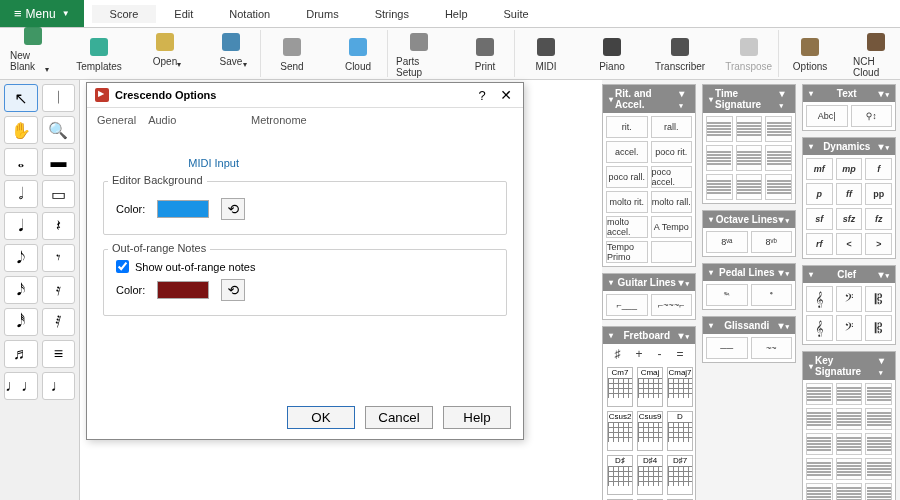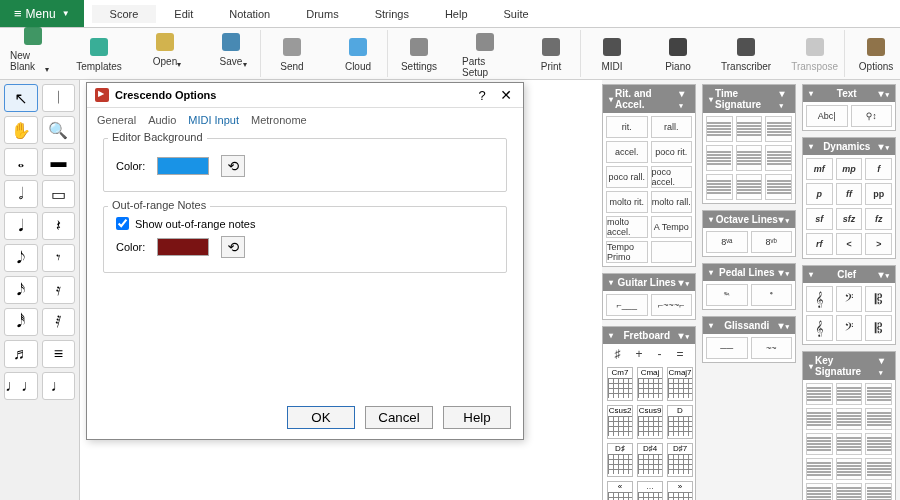--- a/index.html
+++ b/index.html
@@ -30,21 +30,21 @@
 
     .dialog { position: absolute; top: 2px; left: 6px; width: 438px; height: 358px; background: #fff; border: 1px solid #888; box-shadow: 2px 2px 8px rgba(0,0,0,.2); }
     .dlg-title { display: flex; align-items: center; gap: 6px; padding: 4px 8px; border-bottom: 1px solid #ddd; }
     .dlg-ico { width: 14px; height: 14px; background: #c0392b; border-radius: 2px; position: relative; }
     .dlg-ico::after { content: "▶"; color: #fff; font-size: 8px; position: absolute; left: 3px; top: 1px; }
     .dlg-title .tx { flex: 1; font-weight: 600; }
     .dlg-x { cursor: pointer; font-size: 14px; width: 18px; text-align: center; }
     .dlg-help { cursor: pointer; font-size: 13px; width: 18px; text-align: center; }
     .dlg-tabs { display: flex; gap: 12px; padding: 6px 10px 4px; color: #555; }
     .dlg-tabs span { cursor: pointer; }
-    .dlg-tabs .act { color: #1a6aa8; }
+    .dlg-tabs .act { color: #1a6aa8; margin-top: 43px; }
     .dlg-body { padding: 8px 16px; }
     .fieldset { border: 1px solid #d0d0d0; border-radius: 2px; padding: 10px 12px 14px; margin-bottom: 14px; position: relative; }
     .fs-legend { position: absolute; top: -8px; left: 4px; background: #fff; padding: 0 4px; color: #444; }
     .row { display: flex; align-items: center; gap: 12px; margin-top: 6px; }
     .swatch { width: 52px; height: 18px; border: 1px solid #aaa; }
     .reset-btn { width: 24px; height: 22px; border: 1px solid #aaa; background: #f4f4f4; cursor: pointer; font-size: 14px; }
     .chk { display: flex; align-items: center; gap: 6px; margin-bottom: 6px; }
     .dlg-foot { position: absolute; bottom: 10px; right: 12px; display: flex; gap: 10px; }
     .dlg-foot button { min-width: 68px; padding: 3px 0; border: 1px solid #999; background: #f4f4f4; cursor: pointer; }
     .dlg-foot .primary { border: 1px solid #2c6fb7; }
@@ -56,21 +56,21 @@
     .ph { background: #8a8a8a; color: #fff; font-size: 10px; font-weight: 600; padding: 3px 6px; display: flex; align-items: center; justify-content: space-between; }
     .ph::before { content: "▾"; font-size: 8px; margin-right: 2px; }
     .ph .ctl::after { content: " ▾"; font-size: 7px; }
     .pg { display: grid; gap: 3px; padding: 3px; }
     .pg.g2 { grid-template-columns: 1fr 1fr; }
     .pg.g3 { grid-template-columns: repeat(3,1fr); }
     .cell { height: 22px; border: 1px solid #ccc; background: #fdfdfd; display: flex; align-items: center; justify-content: center; font-size: 9px; color: #333; overflow: hidden; cursor: pointer; }
     .cell.tall { height: 26px; }
     .fret-ops { display: flex; justify-content: space-around; padding: 3px 4px; font-size: 12px; color: #444; }
     .fret-grid { display: grid; grid-template-columns: repeat(3,1fr); gap: 4px; padding: 3px 4px; font-size: 8px; }
-    .fret-cell { height: 34px; border: 1px solid #bbb; display: flex; flex-direction: column; align-items: center; justify-content: flex-start; gap: 1px; }
+    .fret-cell { height: 40px; border: 1px solid #bbb; display: flex; flex-direction: column; align-items: center; justify-content: flex-start; gap: 1px; }
     .fret-name { font-size: 8px; }
     .mini-fret { width: 24px; height: 20px; background: repeating-linear-gradient(to right,#888 0 1px,transparent 1px 5px), repeating-linear-gradient(to bottom,#888 0 1px,transparent 1px 5px); }
     svg { display: block; }
   </style>
 </head>
 <body>
 
 <div class="menu-bar">
   <div class="menu-btn">
     <span>Menu</span>
@@ -133,28 +133,20 @@
       <div class="ribbon-btn">
         <div class="ico">
           <svg width="24" height="24">
             <rect x="3" y="3" width="18" height="18" rx="3" fill="#3498db" opacity=".85"></rect>
           </svg>
         </div>
         <span>Cloud</span>
       </div>
     </div>
     <div class="ribbon-grp">
-      <div class="ribbon-btn">
-        <div class="ico">
-          <svg width="24" height="24">
-            <rect x="3" y="3" width="18" height="18" rx="3" fill="#777" opacity=".85"></rect>
-          </svg>
-        </div>
-        <span>Settings</span>
-      </div>
       <div class="ribbon-btn">
         <div class="ico">
           <svg width="24" height="24">
             <rect x="3" y="3" width="18" height="18" rx="3" fill="#777" opacity=".85"></rect>
           </svg>
         </div>
         <span>Parts Setup</span>
       </div>
       <div class="ribbon-btn">
         <div class="ico">

